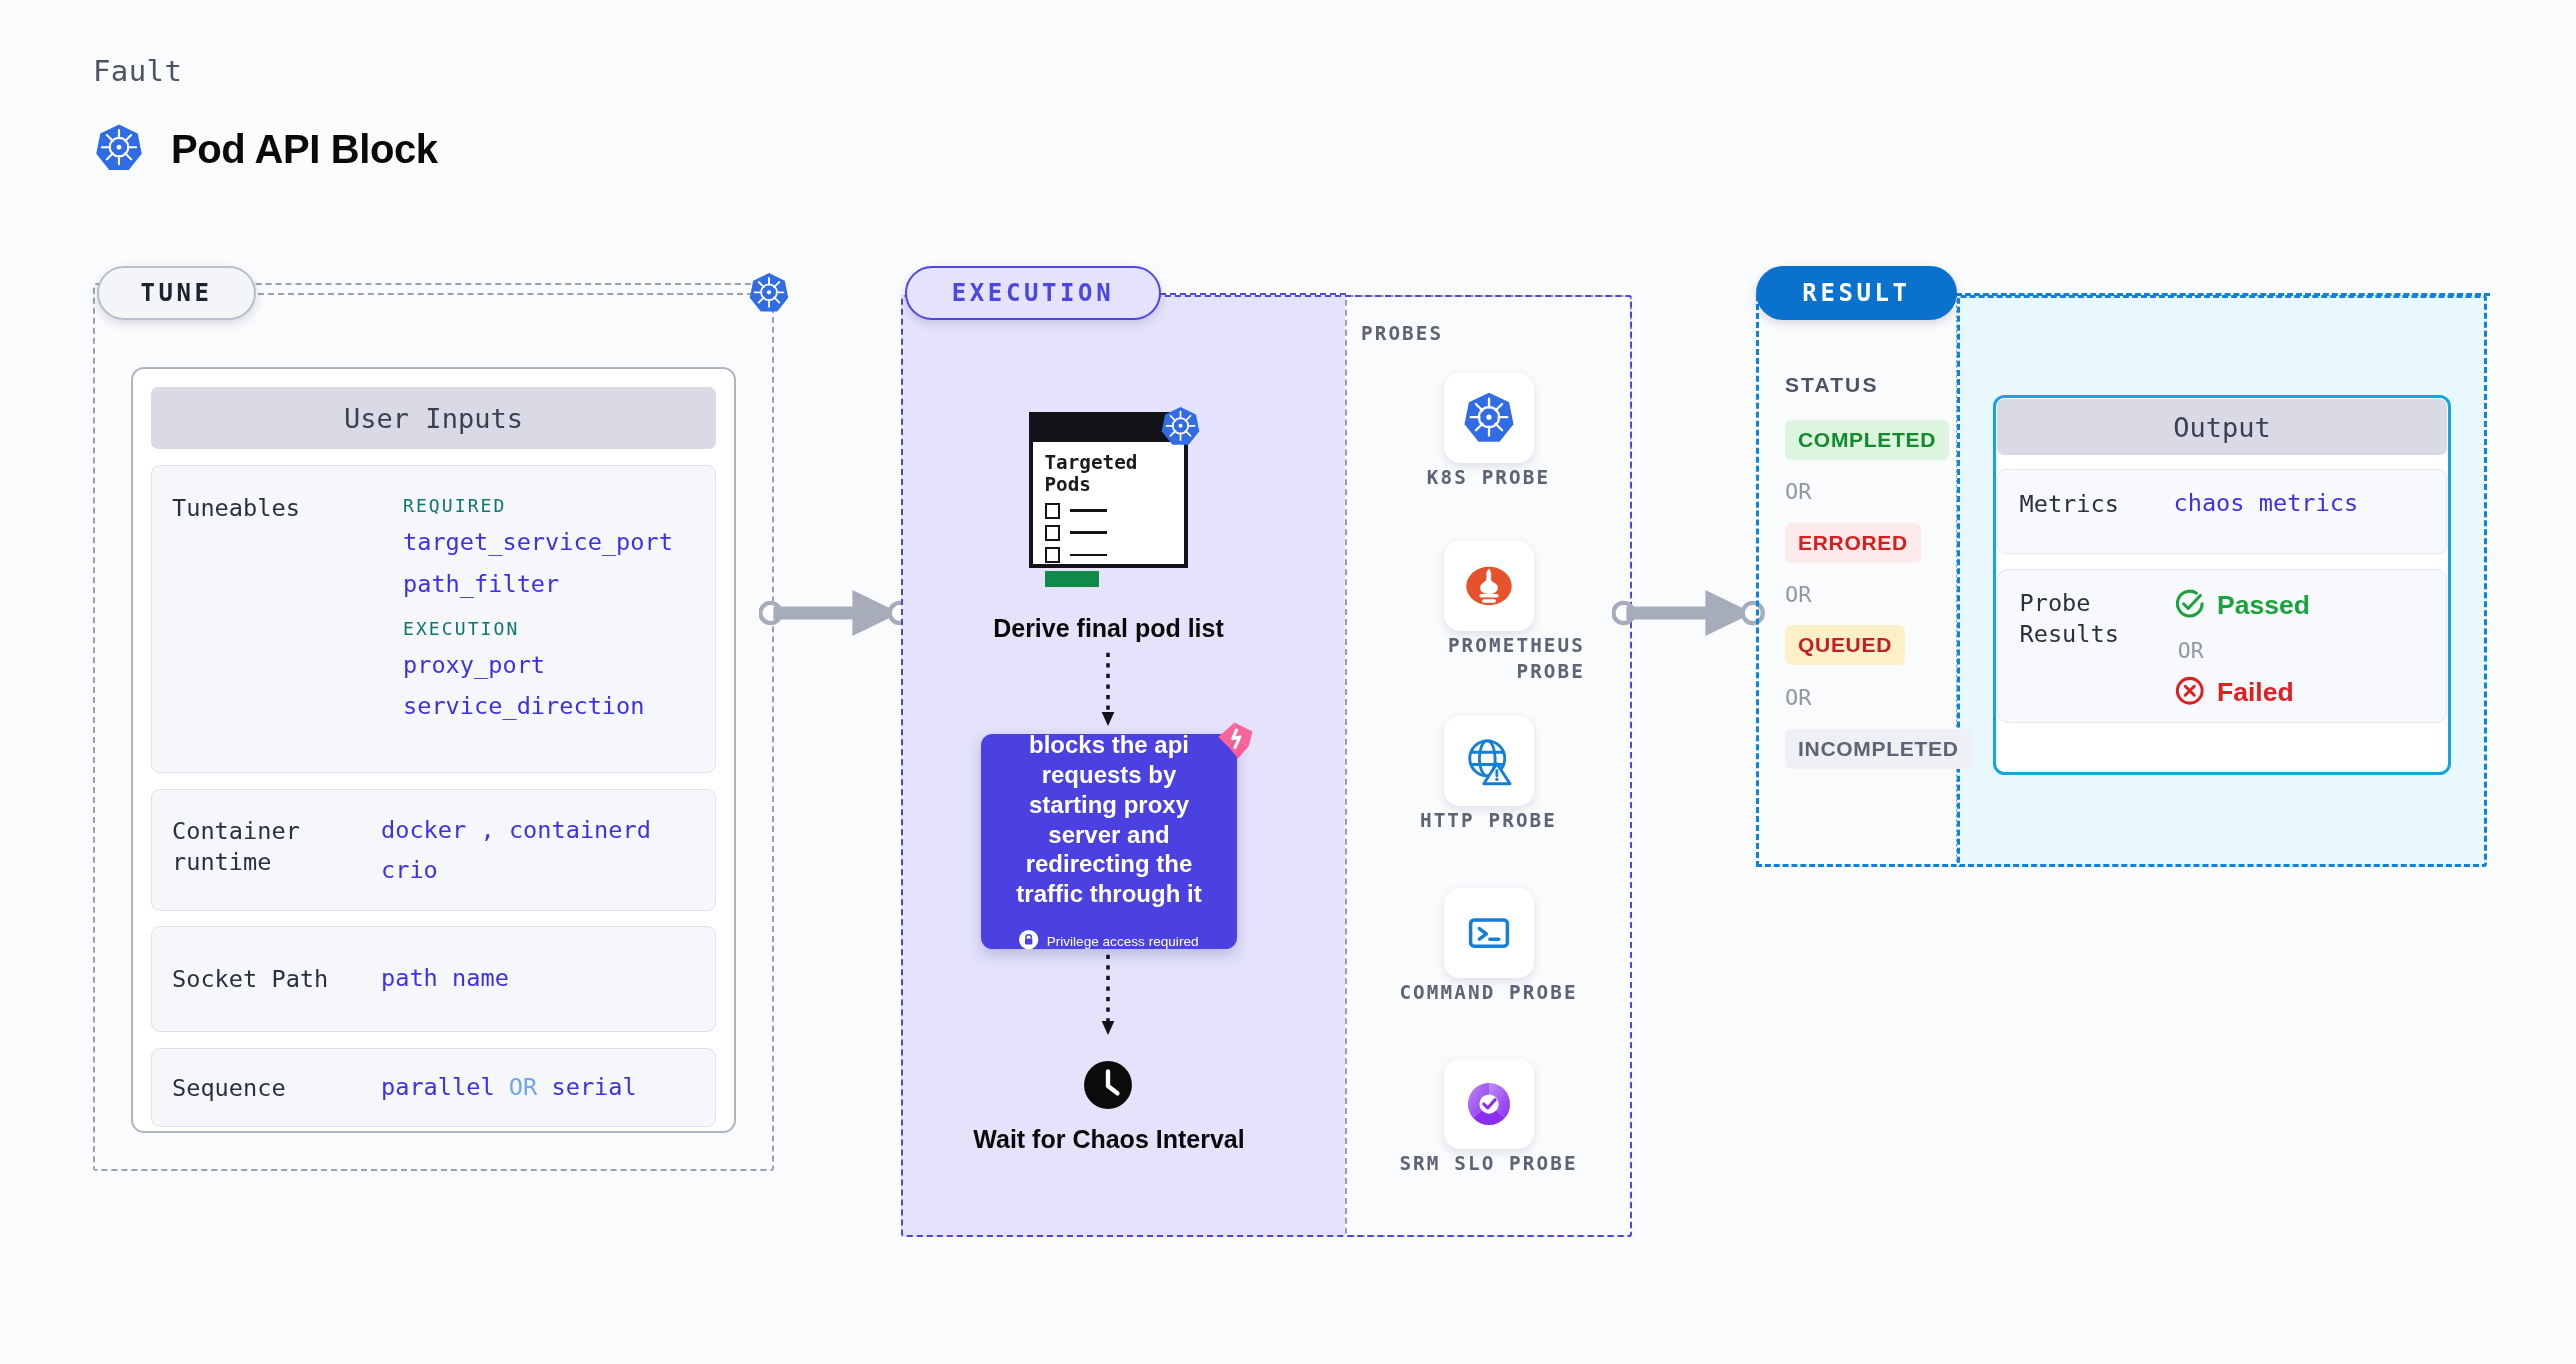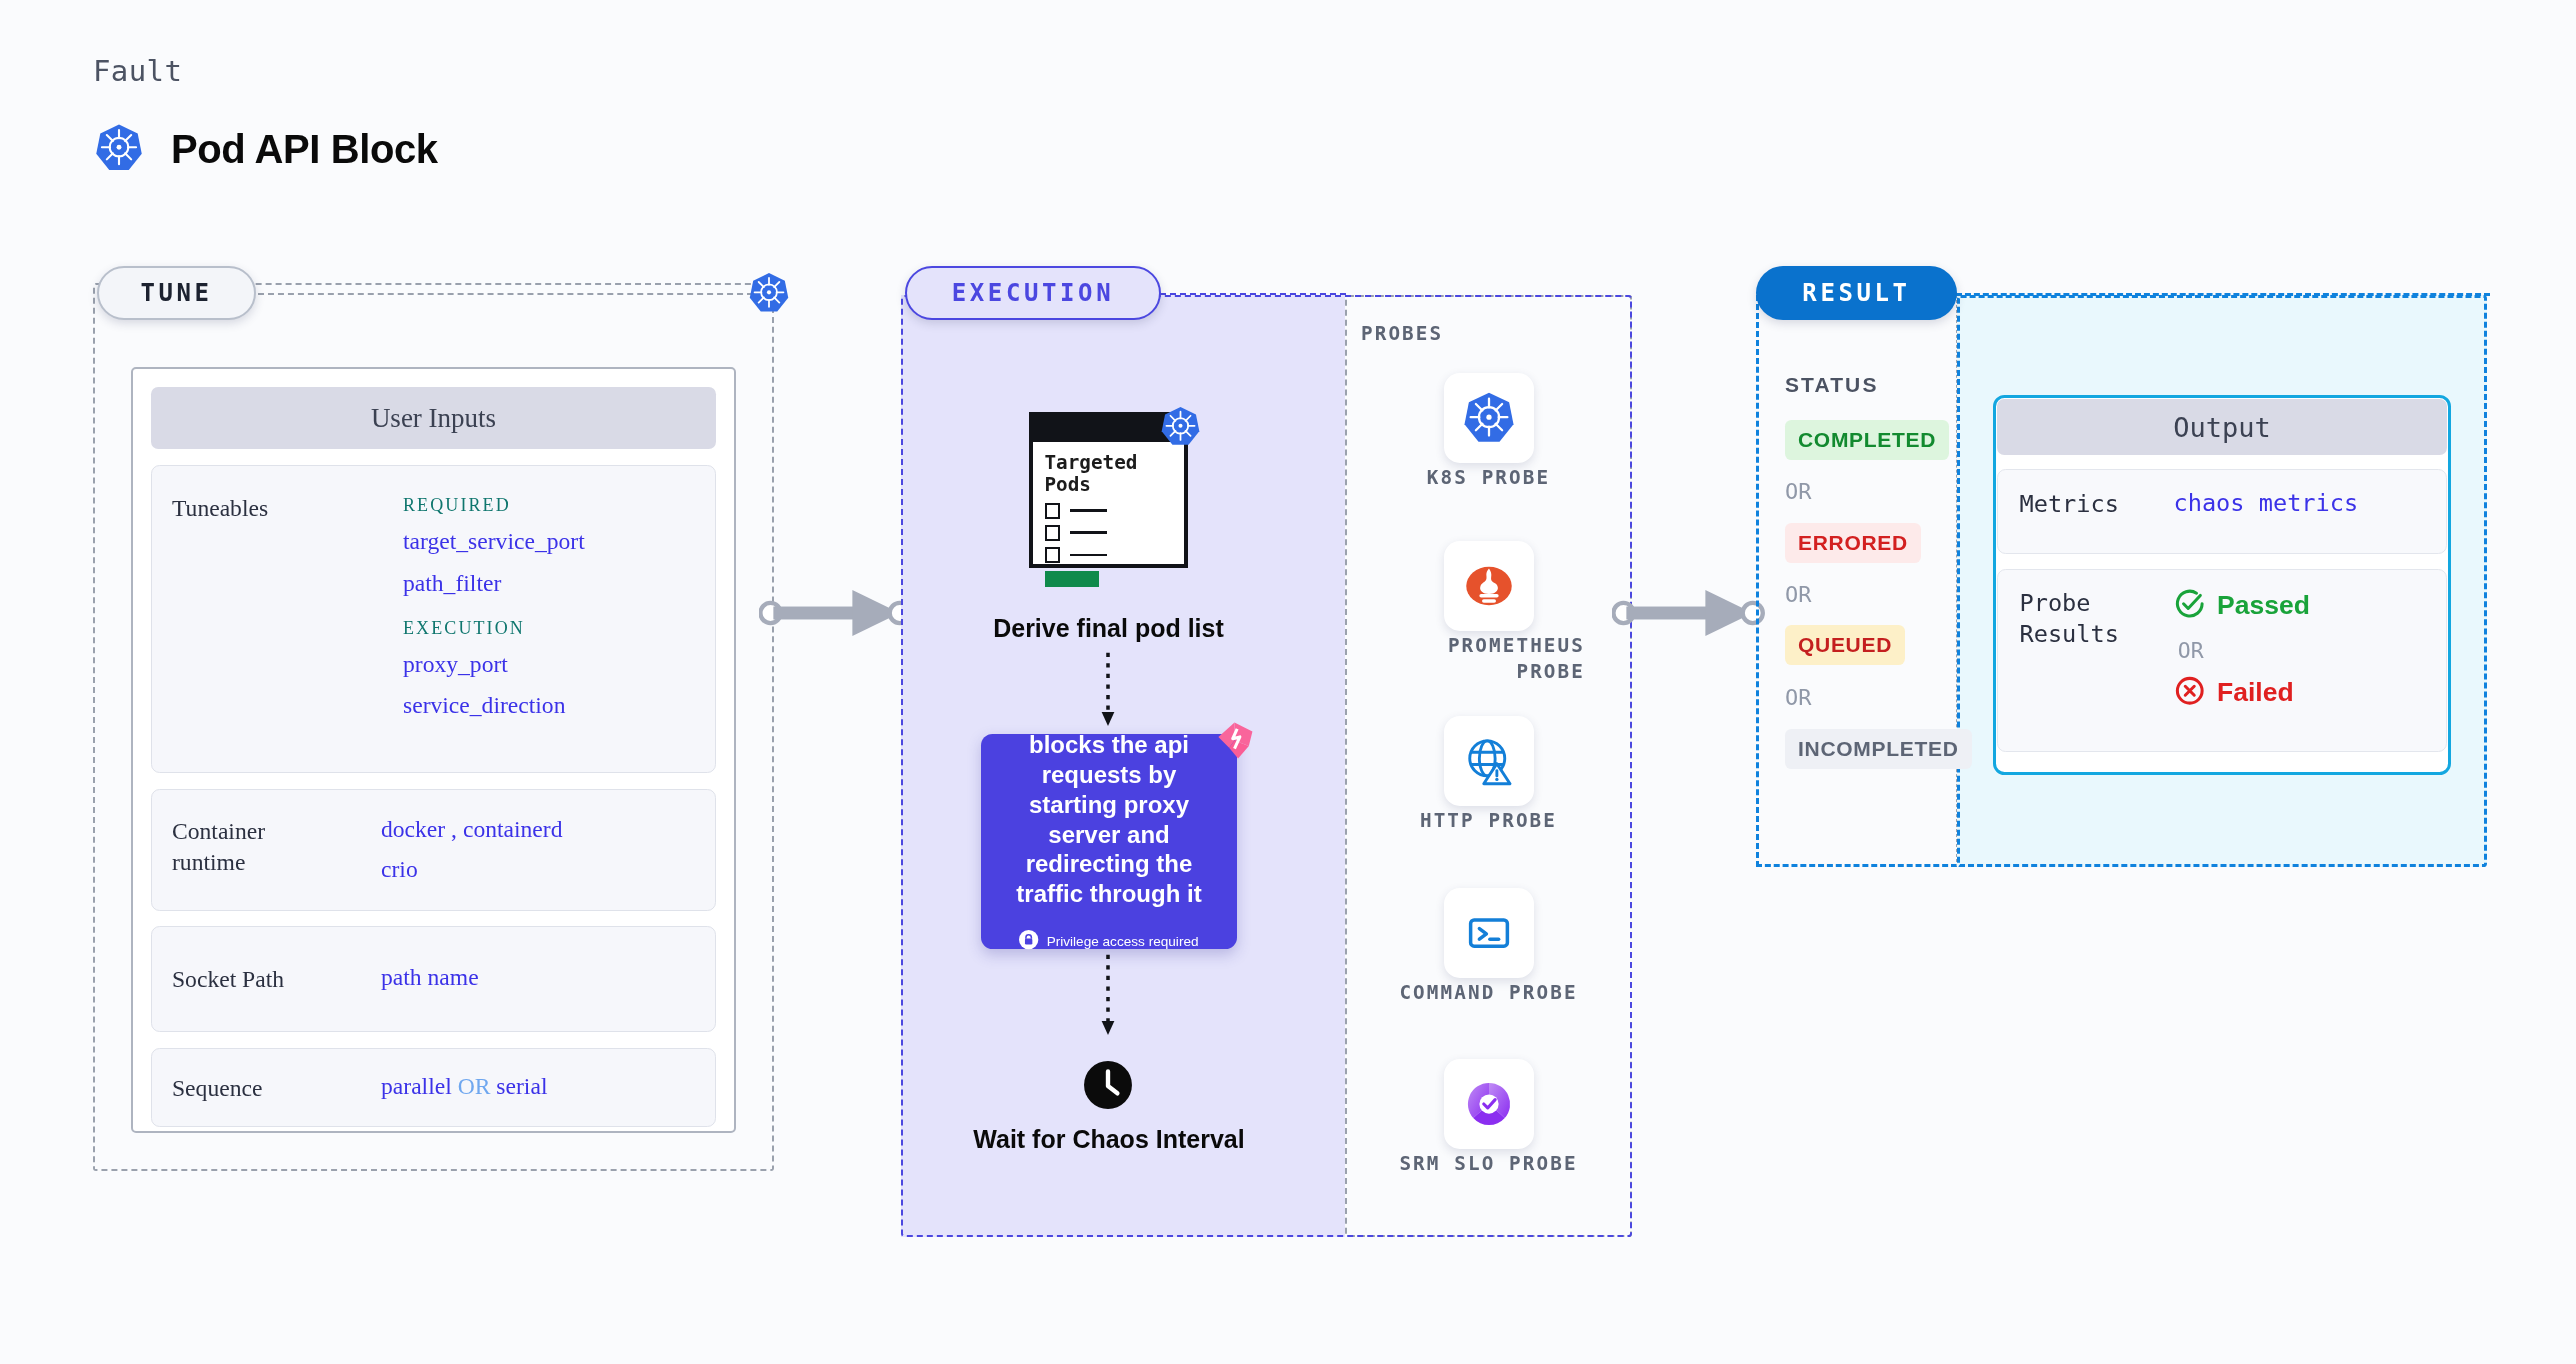--- a/index.html
+++ b/index.html
@@ -53,22 +53,21 @@
   }
   .pill-result {
     left: 1756px; top: 266px; width: 201px; height: 54px;
     background: #0a72cd; color: #ffffff; border: none;
   }
 
   
   .card {
     background: #ffffff;
     border: 2.1px solid #aeb4c0;
-    border-radius: 5px;
-    font-family: Liberation Serif, serif;
+    border-radius: 13px;
   }
   .card-head {
     background: #d9dae6; border-radius: 7.2px;
     display: flex; align-items: center; justify-content: center;
     font-size: 27px; color: #3b4152;
   }
   .row-box {
     background: #f6f7fb;
     border: 1.4px solid #dfe2ea;
     border-radius: 8.6px;
@@ -492,21 +491,21 @@
   <div class="status-badge" style="top:729px; background:#eef0f5; color:#5d6575;">INCOMPLETED</div>
 
   <div class="output-card">
     <div class="out-head">Output</div>
 
     <div class="out-row" style="height:85px;">
       <div class="out-row-label">Metrics</div>
       <div class="val" style="font-size:23.6px;">chaos metrics</div>
     </div>
 
-    <div class="out-row" style="height:183px;">
+    <div class="out-row" style="height:154px;border-radius:11px;">
       <div class="out-row-label">Probe Results</div>
       <div>
         <div class="pf-line">
           <span>
             <svg width="31.5" height="31.5" viewBox="0 0 28 28">
               <path d="M25 14 A11 11 0 1 1 20 4.6" fill="none" stroke="#19a33a" stroke-width="2.7" stroke-linecap="round"></path>
               <path d="M8.5 14 L12.6 18.2 L23.4 6.6" fill="none" stroke="#19a33a" stroke-width="2.7" stroke-linecap="round" stroke-linejoin="round"></path>
             </svg>
           </span>
           <span class="pf-text" style="color:#19a33a;">Passed</span>

